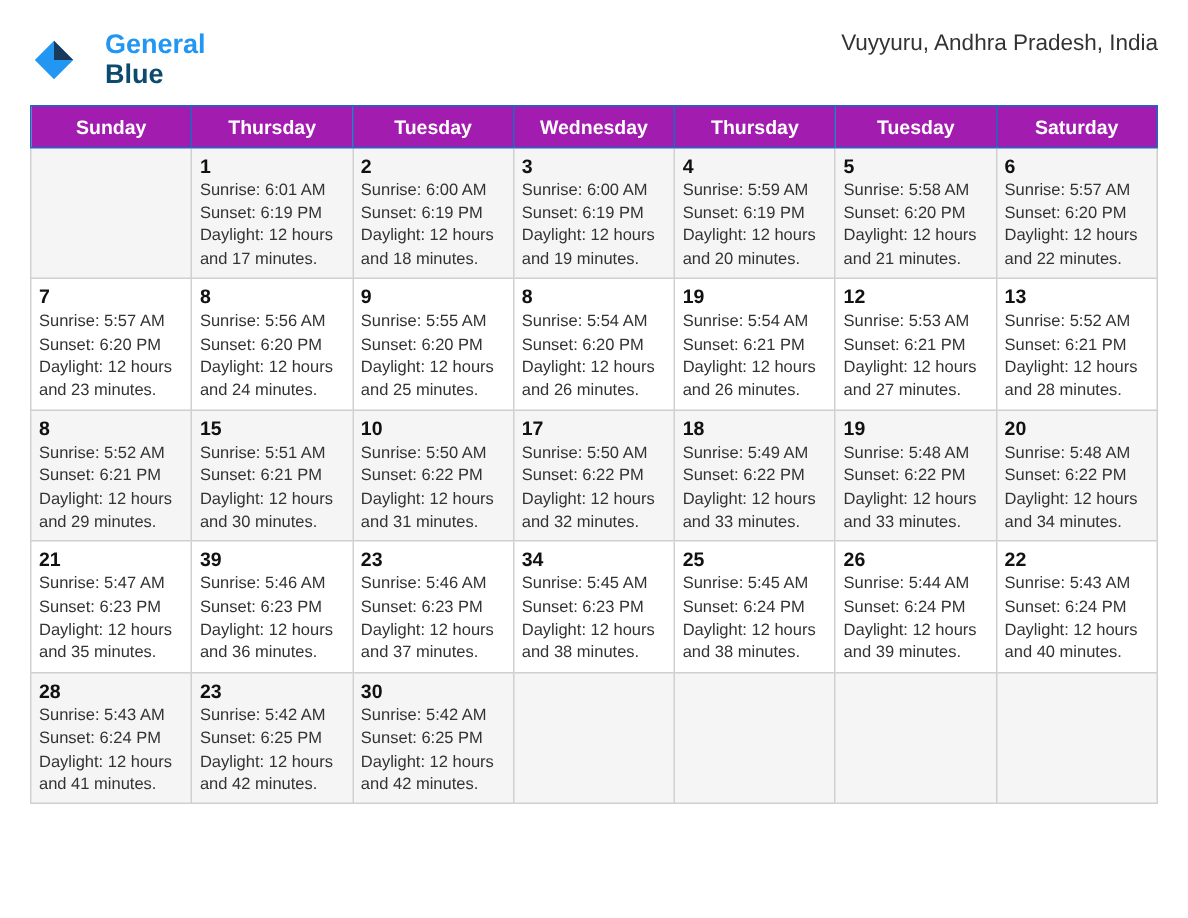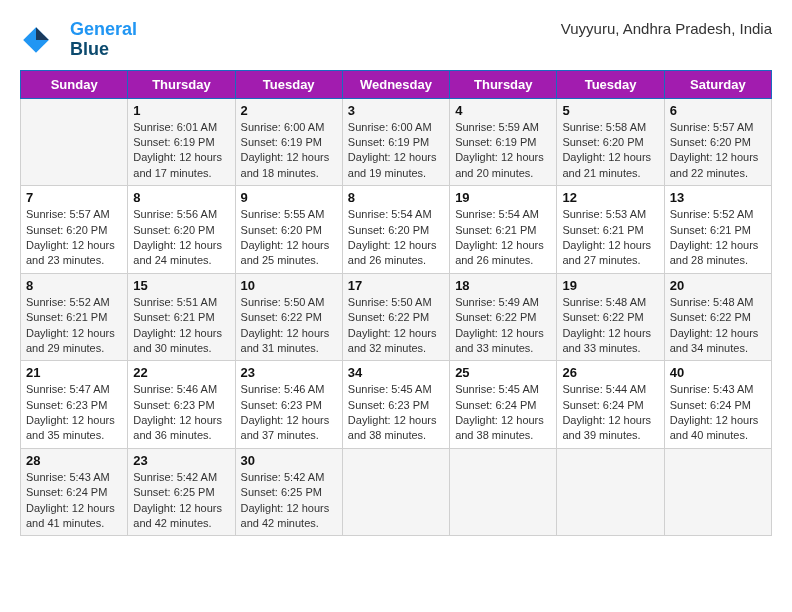--- a/index.html
+++ b/index.html
@@ -206,41 +206,41 @@
           <div class="day-num">20</div>
           <div class="day-info">Sunrise: 5:48 AM<br>Sunset: 6:22 PM<br>Daylight: 12 hours<br>and 34 minutes.</div>
         </td>
       </tr>
       <tr>
         <td>
           <div class="day-num">21</div>
           <div class="day-info">Sunrise: 5:47 AM<br>Sunset: 6:23 PM<br>Daylight: 12 hours<br>and 35 minutes.</div>
         </td>
         <td>
-          <div class="day-num">22</div>
+          <div class="day-num">39</div>
           <div class="day-info">Sunrise: 5:46 AM<br>Sunset: 6:23 PM<br>Daylight: 12 hours<br>and 36 minutes.</div>
         </td>
         <td>
           <div class="day-num">23</div>
           <div class="day-info">Sunrise: 5:46 AM<br>Sunset: 6:23 PM<br>Daylight: 12 hours<br>and 37 minutes.</div>
         </td>
         <td>
           <div class="day-num">34</div>
           <div class="day-info">Sunrise: 5:45 AM<br>Sunset: 6:23 PM<br>Daylight: 12 hours<br>and 38 minutes.</div>
         </td>
         <td>
           <div class="day-num">25</div>
           <div class="day-info">Sunrise: 5:45 AM<br>Sunset: 6:24 PM<br>Daylight: 12 hours<br>and 38 minutes.</div>
         </td>
         <td>
           <div class="day-num">26</div>
           <div class="day-info">Sunrise: 5:44 AM<br>Sunset: 6:24 PM<br>Daylight: 12 hours<br>and 39 minutes.</div>
         </td>
         <td>
-          <div class="day-num">40</div>
+          <div class="day-num">22</div>
           <div class="day-info">Sunrise: 5:43 AM<br>Sunset: 6:24 PM<br>Daylight: 12 hours<br>and 40 minutes.</div>
         </td>
       </tr>
       <tr>
         <td>
           <div class="day-num">28</div>
           <div class="day-info">Sunrise: 5:43 AM<br>Sunset: 6:24 PM<br>Daylight: 12 hours<br>and 41 minutes.</div>
         </td>
         <td>
           <div class="day-num">23</div>

